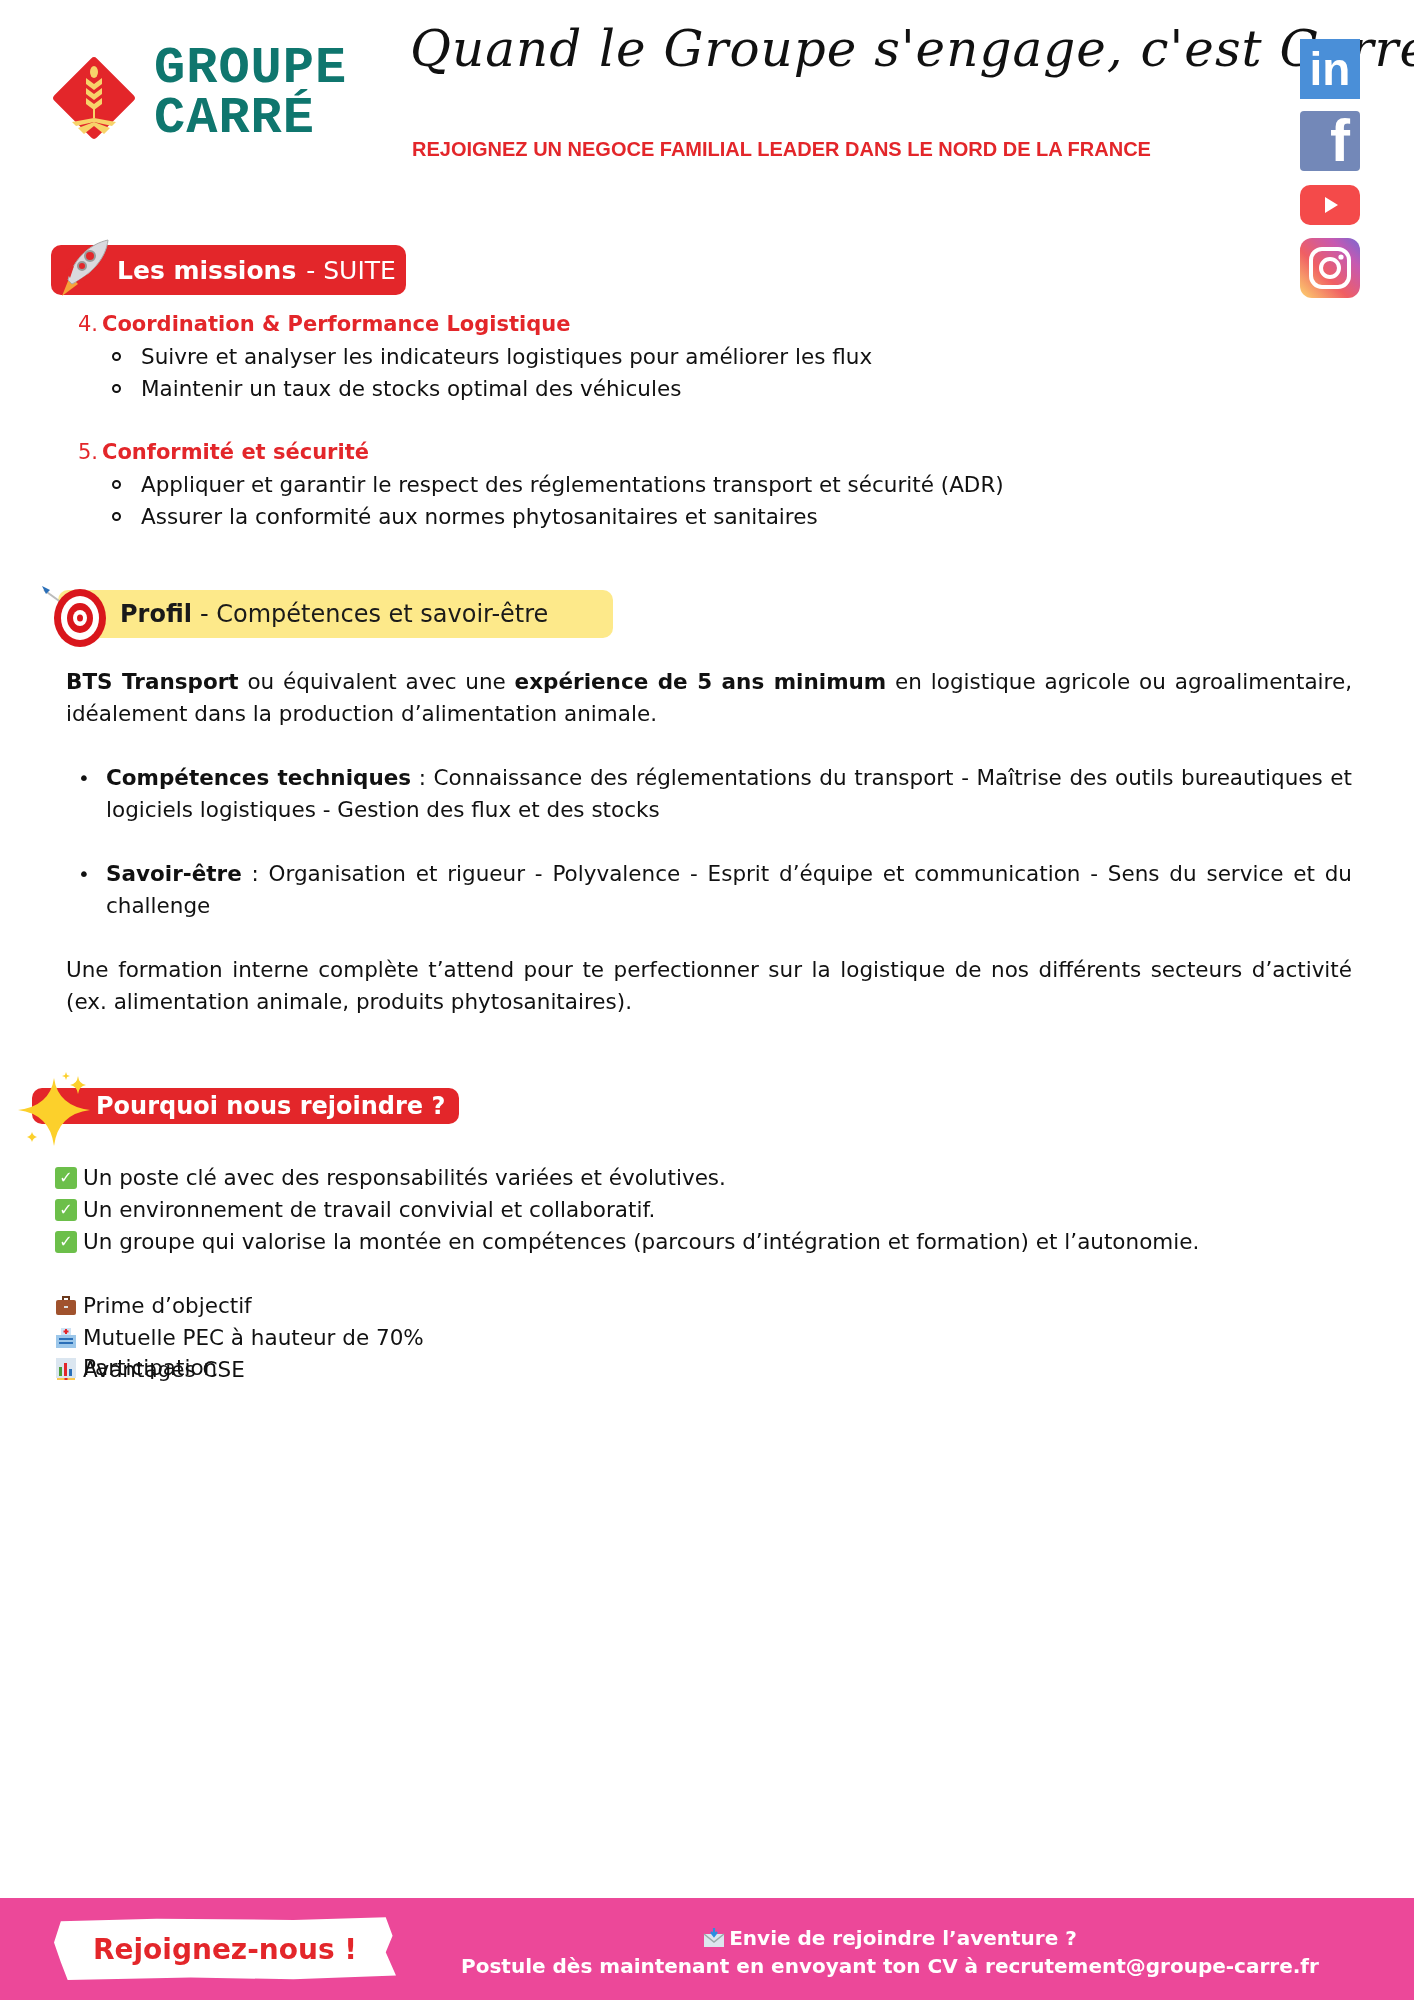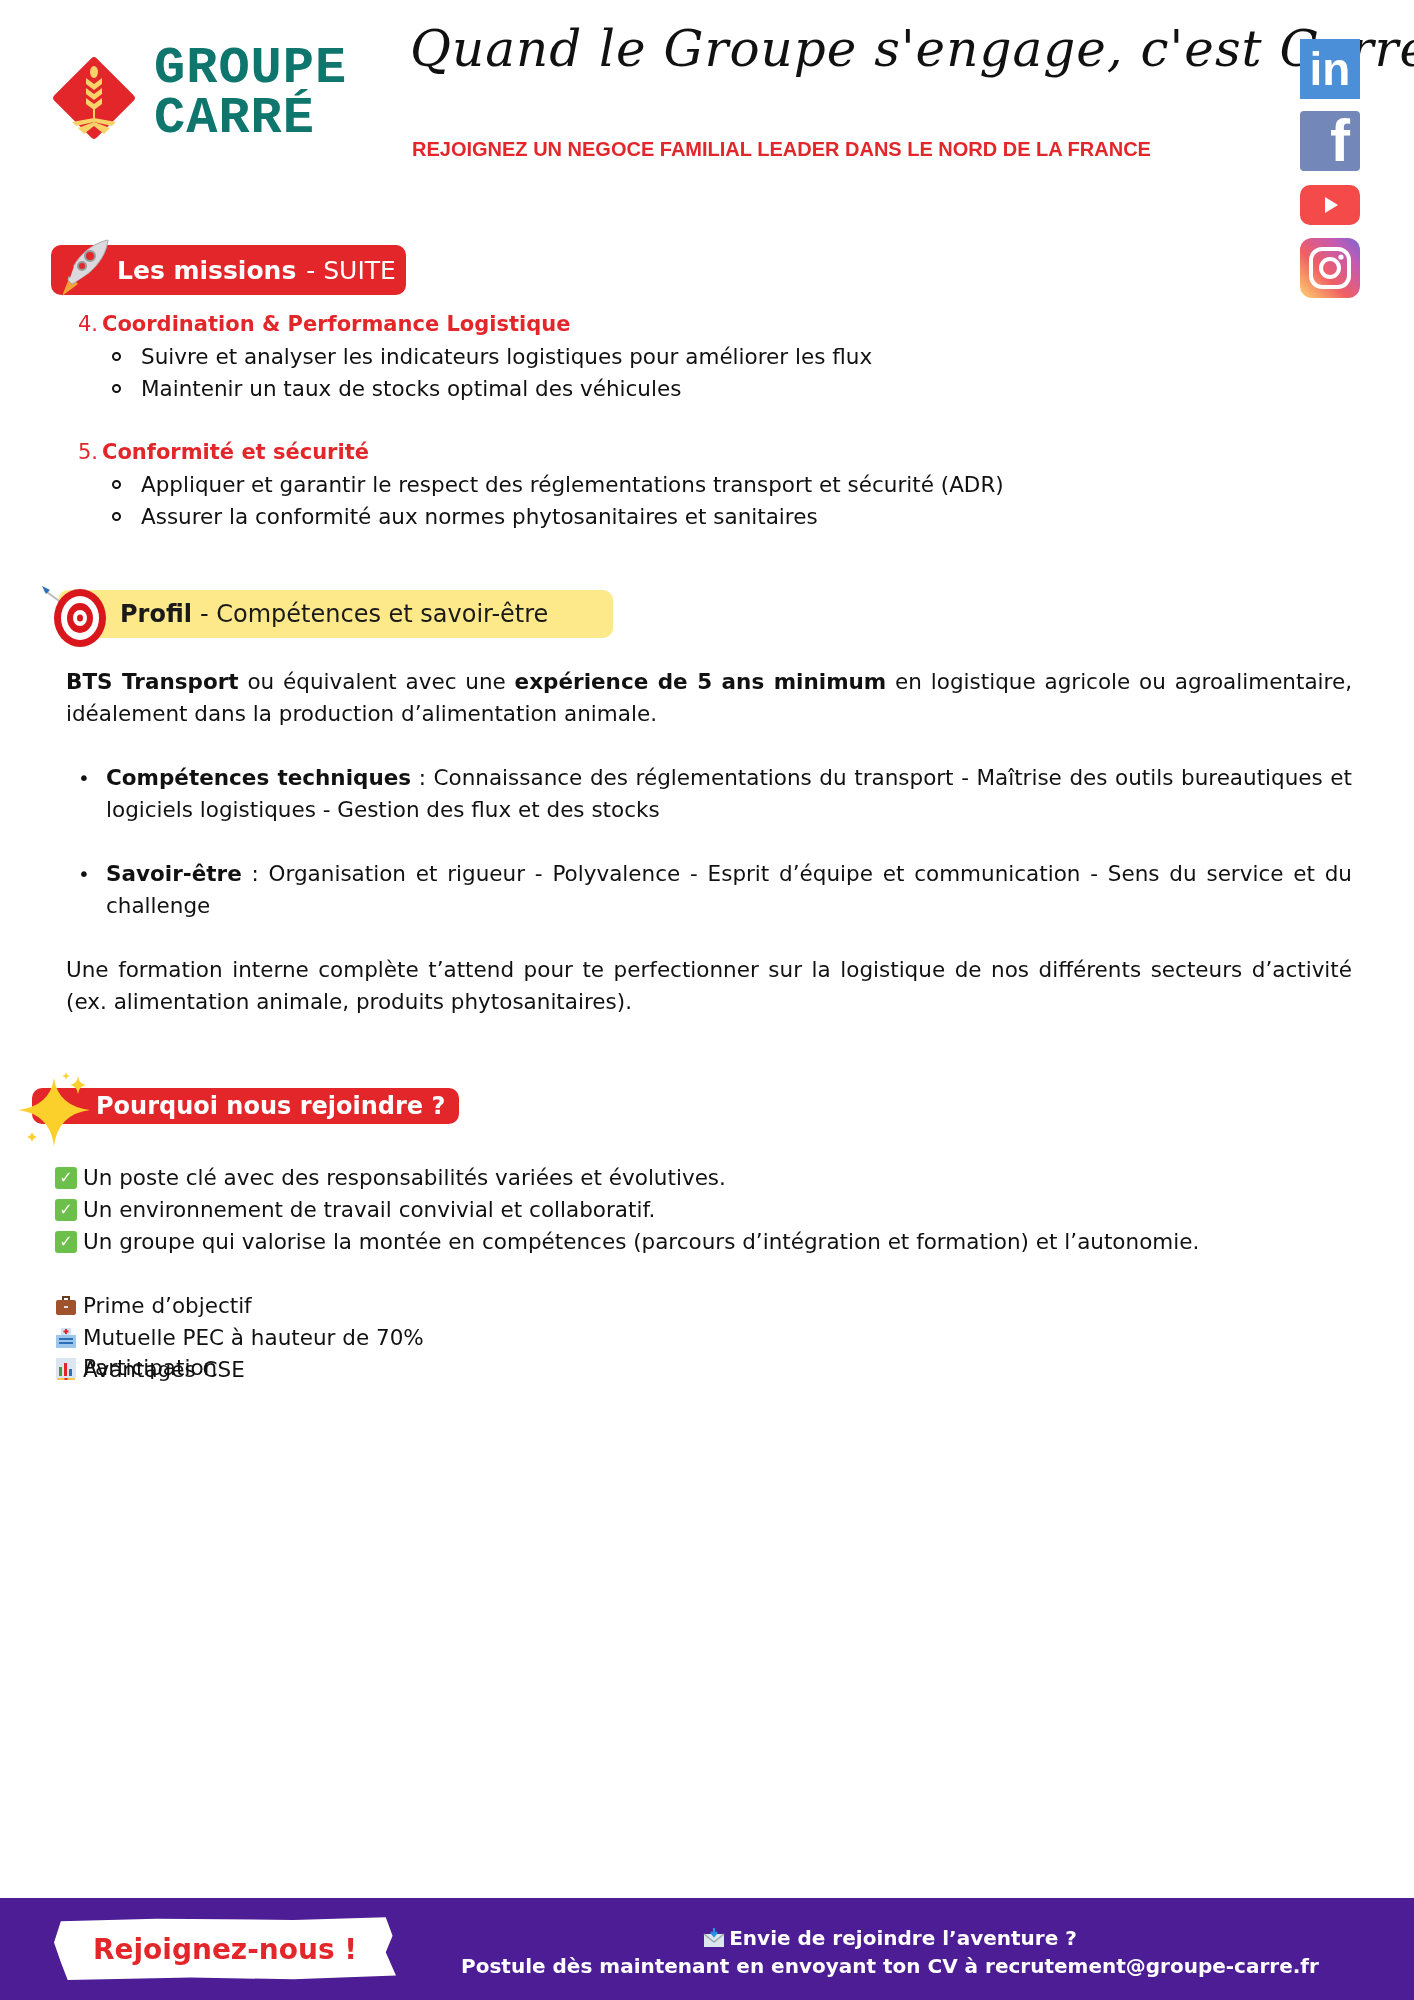--- a/index.html
+++ b/index.html
@@ -44,21 +44,21 @@
   .blist { position: absolute; left: 78px; width: 1274px; font-size: 21.5px; line-height: 32px; text-align: justify; display: flex; }
   .blist .disc { width: 28px; flex: 0 0 28px; font-size: 20px; }
   .blist b { font-weight: 700; }
 
   
   .why { position: absolute; left: 55px; font-size: 21.5px; color: #111; display: flex; align-items: center; white-space: nowrap; }
   .why .ico { width: 22px; height: 22px; margin-right: 6px; border-radius: 3px; display: inline-flex; align-items: center; justify-content: center; font-size: 16px; color: #fff; }
   .check { background: #6cbf4a; font-weight: 700; }
 
   
-  .footer { position: absolute; left: 0; top: 1898px; width: 1414px; height: 102px; background: #4c1d95; }
+  .footer { position: absolute; left: 0; top: 1898px; width: 1414px; height: 102px; background: #ec4899; }
   .join-btn { position: absolute; left: 54px; top: 18px; width: 342px; height: 66px; background: #fff; clip-path: polygon(2% 8%, 30% 4%, 70% 6%, 97% 2%, 99% 30%, 97% 55%, 100% 90%, 70% 96%, 40% 93%, 4% 97%, 2% 70%, 0% 40%); display: flex; align-items: center; justify-content: center; color: #e3262a; font-weight: 700; font-size: 28px; }
   .footer-text { position: absolute; left: 440px; top: 26px; width: 900px; text-align: center; color: #fff; font-weight: 700; font-size: 20px; line-height: 28px; }
 </style>
 </head>
 <body>
 
 <div class="logo">
   <svg class="logo-diamond" viewBox="0 0 104 104">
     <rect x="22" y="22" width="60" height="60" rx="4" transform="rotate(45 52 52)" fill="#e3262a"></rect>
     <g fill="#f7d36a">

